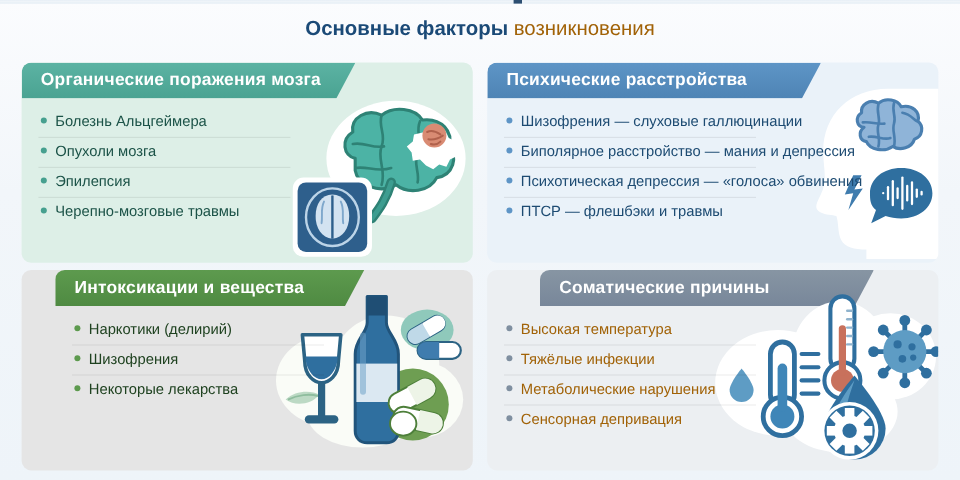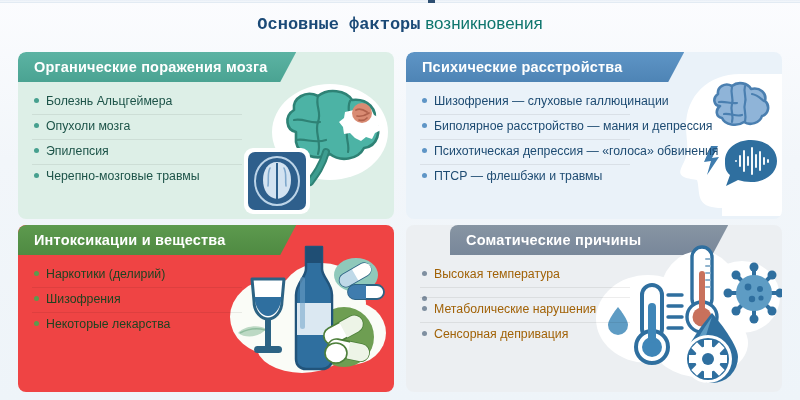--- a/index.html
+++ b/index.html
@@ -35,22 +35,22 @@
   
   .page-title {
     position: absolute;
     top: 13px; left: 0; right: 0;
     text-align: center;
     font-size: 17px;
     line-height: 22px;
     color: #1f4e79;
     white-space: nowrap;
   }
-  .page-title .strong { font-weight: bold; color: #1b4a77; font-family: Liberation Mono, monospace; }
-  .page-title .light  { font-weight: normal; color: #0f766e; }
+  .page-title .strong { font-weight: bold; color: #1b4a77; }
+  .page-title .light  { font-weight: normal; color: #a16207; }
 
   
   .grid {
     position: absolute;
     top: 52px; left: 18px;
     width: 764px; height: 340px;
     display: grid;
     grid-template-columns: 376px 376px;
     grid-template-rows: 167px 167px;
     gap: 6px 12px;
@@ -58,21 +58,21 @@
 
   .card {
     position: relative;
     border-radius: 8px;
     overflow: hidden;
   }
 
   
   .card.blue   { background: #eaf2f9; }
   .card.teal   { background: #ddefe7; }
-  .card.green  { background: #ef4444; }
+  .card.green  { background: #e5e5e5; padding-left: 28px; }
   .card.gray   { background: #eceff2; }
 
   .card-header {
     position: relative;
     height: 30px;
     display: flex;
     align-items: center;
     padding-left: 16px;
     color: #ffffff;
     font-size: 14.5px;
@@ -433,20 +433,21 @@
       </g>
     </svg>
 
     <div class="list">
       <div class="list-item">
         <span class="bullet"></span>
         <span>Высокая температура</span>
       </div>
       <div class="list-item">
         <span class="bullet"></span>
+        <span>Тяжёлые инфекции</span>
       </div>
       <div class="list-item">
         <span class="bullet"></span>
         <span>Метаболические нарушения</span>
       </div>
       <div class="list-item">
         <span class="bullet"></span>
         <span>Сенсорная депривация</span>
       </div>
     </div>

